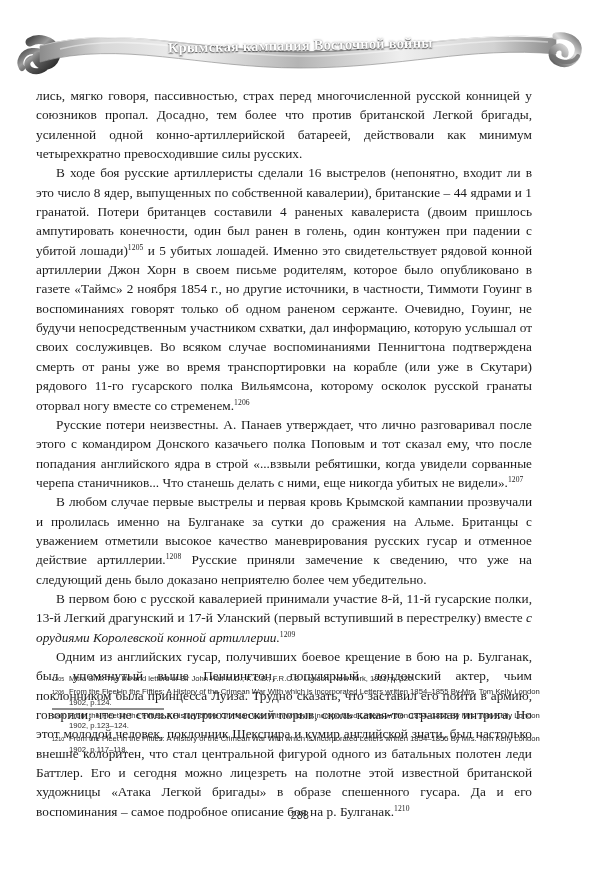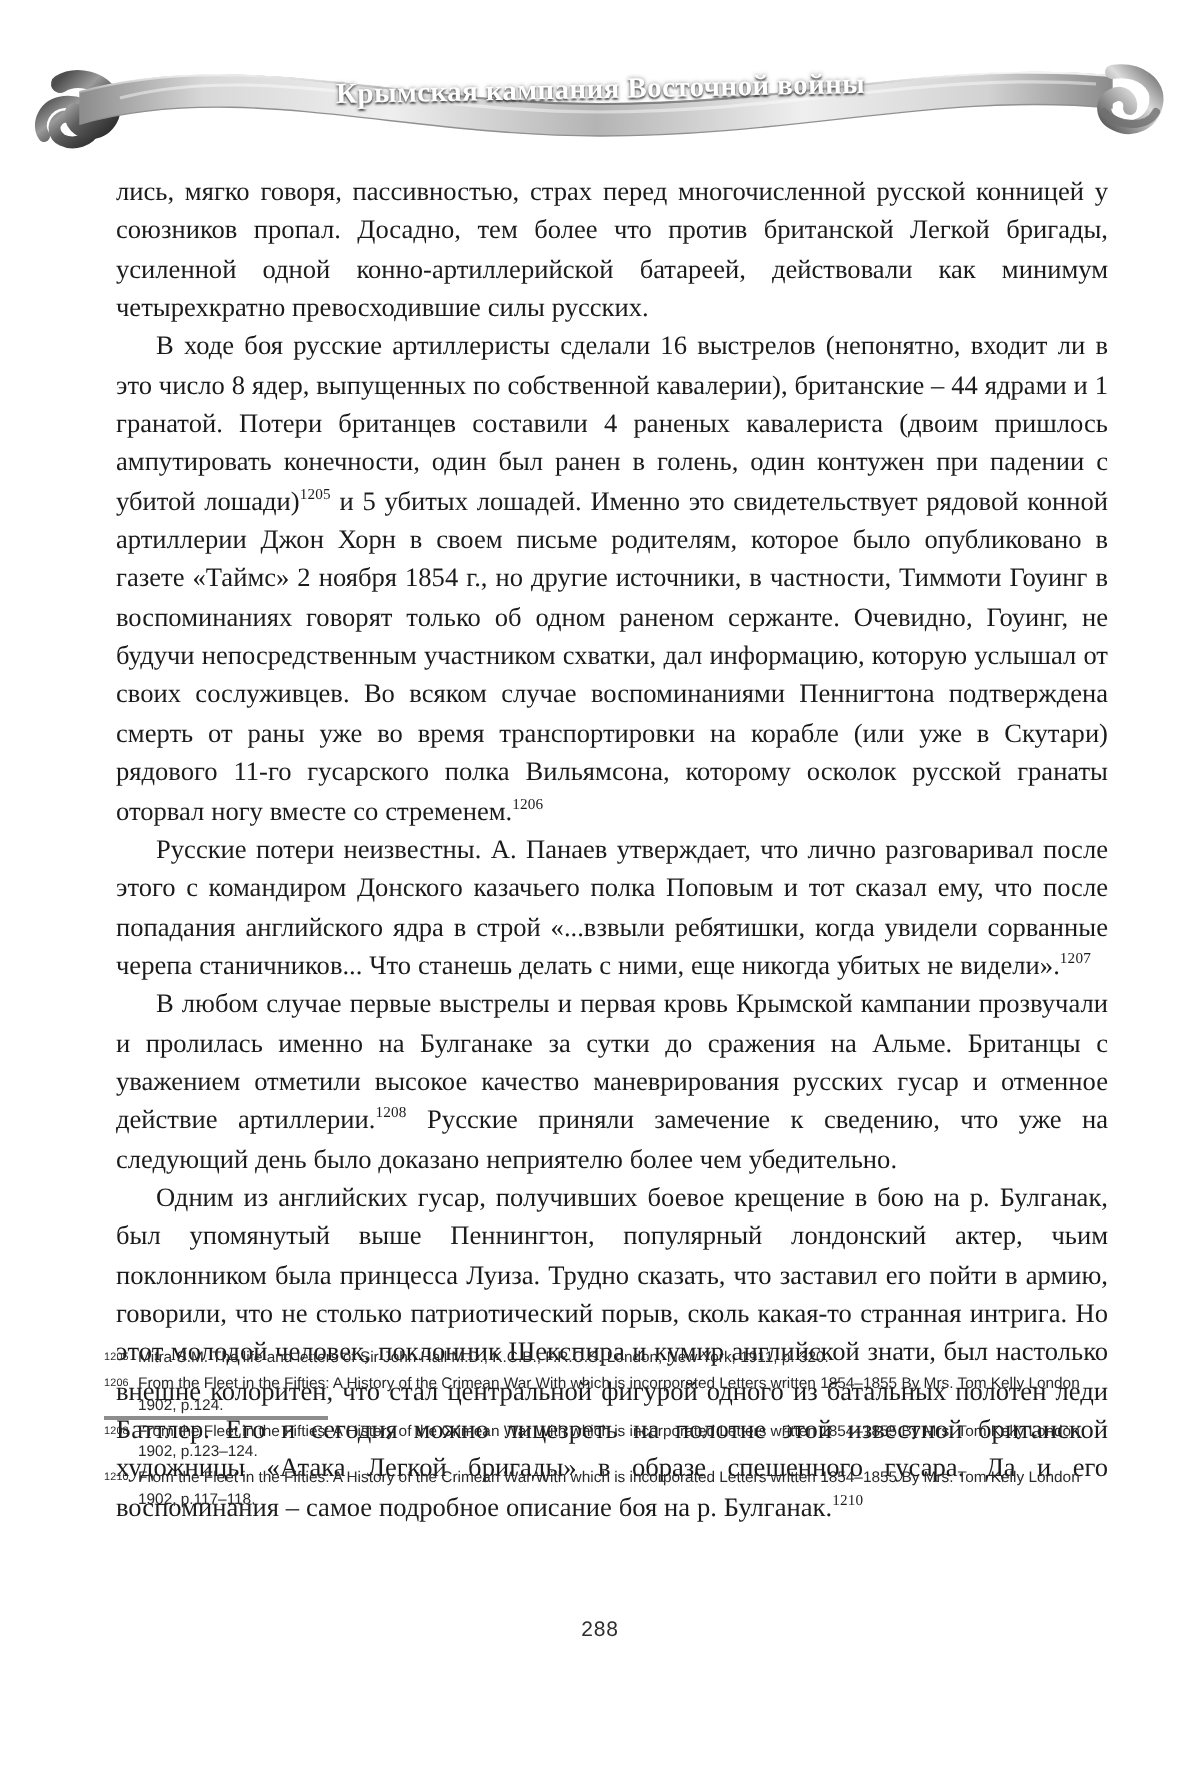--- a/index.html
+++ b/index.html
@@ -55,21 +55,21 @@
     letter-spacing: 0.2px;
     color: #ffffff;
     text-shadow: 0 1px 1px rgba(40,40,40,0.75), 0 0 2px rgba(60,60,60,0.6);
     transform: translateY(-4px) rotate(-1.1deg);
     white-space: nowrap;
   }
 
   
   .body-text {
     position: absolute;
-    left: 58px;
+    left: 36px;
     top: 86px;
     width: 496px;
   }
   .body-text p {
     margin: 0;
     text-align: justify;
     text-indent: 20px;
     font-size: 13.3px;
     line-height: 19.35px;
     hyphens: manual;
@@ -196,20 +196,21 @@
   </div>
   <div class="banner-title">
     <span>Крымская кампания Восточной войны</span>
   </div>
 
   <div class="body-text">
       <p class="no-indent"><span>лись, мягко говоря, пассивностью, страх перед многочисленной русской конницей у союзников пропал. Досадно, тем более что против британской Легкой бригады, усиленной одной конно-артиллерийской батареей, действовали как минимум четырехкратно превосходившие силы русских.</span></p>
       <p><span>В ходе боя русские артиллеристы сделали 16 выстрелов (непонятно, входит ли в это число 8 ядер, выпущенных по собственной кавалерии), британские – 44 ядрами и 1 гранатой. Потери британцев составили 4 раненых кавалериста (двоим пришлось ампутировать конечности, один был ранен в голень, один контужен при падении с убитой лошади)</span><sup class="fn">1205</sup><span> и 5 убитых лошадей. Именно это свидетельствует рядовой конной артиллерии Джон Хорн в своем письме родителям, которое было опубликовано в газете «Таймс» 2 ноября 1854 г., но другие источники, в частности, Тиммоти Гоуинг в воспоминаниях говорят только об одном раненом сержанте. Очевидно, Гоуинг, не будучи непосредственным участником схватки, дал информацию, которую услышал от своих сослуживцев. Во всяком случае воспоминаниями Пеннигтона подтверждена смерть от раны уже во время транспортировки на корабле (или уже в Скутари) рядового 11-го гусарского полка Вильямсона, которому осколок русской гранаты оторвал ногу вместе со стременем.</span><sup class="fn">1206</sup></p>
       <p><span>Русские потери неизвестны. А. Панаев утверждает, что лично разговаривал после этого с командиром Донского казачьего полка Поповым и тот сказал ему, что после попадания английского ядра в строй «...взвыли ребятишки, когда увидели сорванные черепа станичников... Что станешь делать с ними, еще никогда убитых не видели».</span><sup class="fn">1207</sup></p>
       <p><span>В любом случае первые выстрелы и первая кровь Крымской кампании прозвучали и пролилась именно на Булганаке за сутки до сражения на Альме. Британцы с уважением отметили высокое качество маневрирования русских гусар и отменное действие артиллерии.</span><sup class="fn">1208</sup><span> Русские приняли замечение к сведению, что уже на следующий день было доказано неприятелю более чем убедительно.</span></p>
+      <p><span>В первом бою с русской кавалерией принимали участие 8-й, 11-й гусарские полки, 13-й Легкий драгунский и 17-й Уланский (первый вступивший в перестрелку) вместе </span><span class="ital">с орудиями Королевской конной артиллерии.</span><sup class="fn">1209</sup></p>
       <p><span>Одним из английских гусар, получивших боевое крещение в бою на р. Булганак, был упомянутый выше Пеннингтон, популярный лондонский актер, чьим поклонником была принцесса Луиза. Трудно сказать, что заставил его пойти в армию, говорили, что не столько патриотический порыв, сколь какая-то странная интрига. Но этот молодой человек, поклонник Шекспира и кумир английской знати, был настолько внешне колоритен, что стал центральной фигурой одного из батальных полотен леди Баттлер. Его и сегодня можно лицезреть на полотне этой известной британской художницы «Атака Легкой бригады» в образе спешенного гусара. Да и его воспоминания – самое подробное описание боя на р. Булганак.</span><sup class="fn">1210</sup></p>
     </div>
 
   <div class="footnote-rule"></div>
 
   <div class="footnotes">
       <div class="footnote">
         <div class="fn-num">1205</div>
         <div class="fn-text">Mitra S.M. The life and letters of Sir John Hall M.D., K.C.B., F.R.C.S. London, New York, 1911, p. 320.</div>
       </div>

